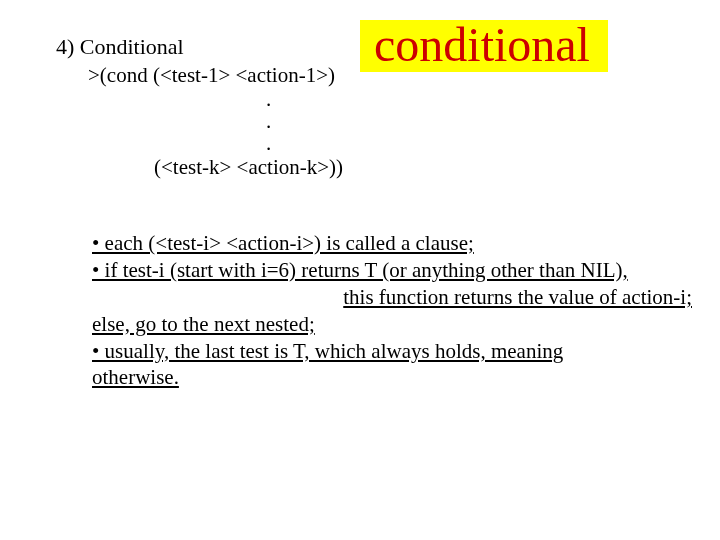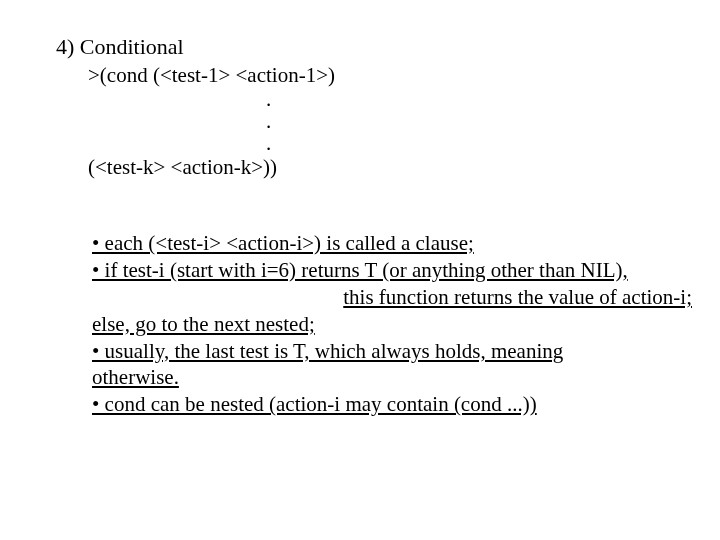--- a/index.html
+++ b/index.html
@@ -40,20 +40,21 @@
     line-height: 1.25;
     white-space: pre;
   }
   .dot {
     display: block;
     margin-left: 178px;
     line-height: 1.05;
     font-size: 21px;
   }
   .code-line2 {
+    margin-left: 66px;
   }
   .bullets {
     position: absolute;
     top: 230px;
     left: 92px;
     font-size: 21px;
     line-height: 1.28;
     width: 600px;
     text-decoration: underline;
   }
@@ -63,29 +64,31 @@
   .indent {
     margin-left: 28px;
     text-align: right;
   }
 </style>
 </head>
 <body>
 
 <div class="slide">
 
+  <div class="title-box">
+    <span>conditional</span>
+  </div>
 
   <div class="heading">4) Conditional</div>
 
   <div class="code-block"><span>&gt;(cond (&lt;test-1&gt; &lt;action-1&gt;)</span>
 <span class="dot">.</span><span class="dot">.</span><span class="dot">.</span><span class="code-line2">(&lt;test-k&gt; &lt;action-k&gt;))</span></div>
 
   <div class="bullets">
     <span class="row">• each (&lt;test-i&gt; &lt;action-i&gt;) is called a clause;</span>
     <span class="row">• if test-i (start with i=6) returns T (or anything other than NIL),</span>
     <span class="row indent">this function returns the value of action-i;</span>
     <span class="row">else, go to the next nested;</span>
     <span class="row">• usually, the last test is T, which always holds, meaning</span>
     <span class="row">otherwise.</span>
-    <span class="row">• cond can be nested (action-i may contain (cond ...))</span>
   </div>
 
 </div>
 
 </body></html>

